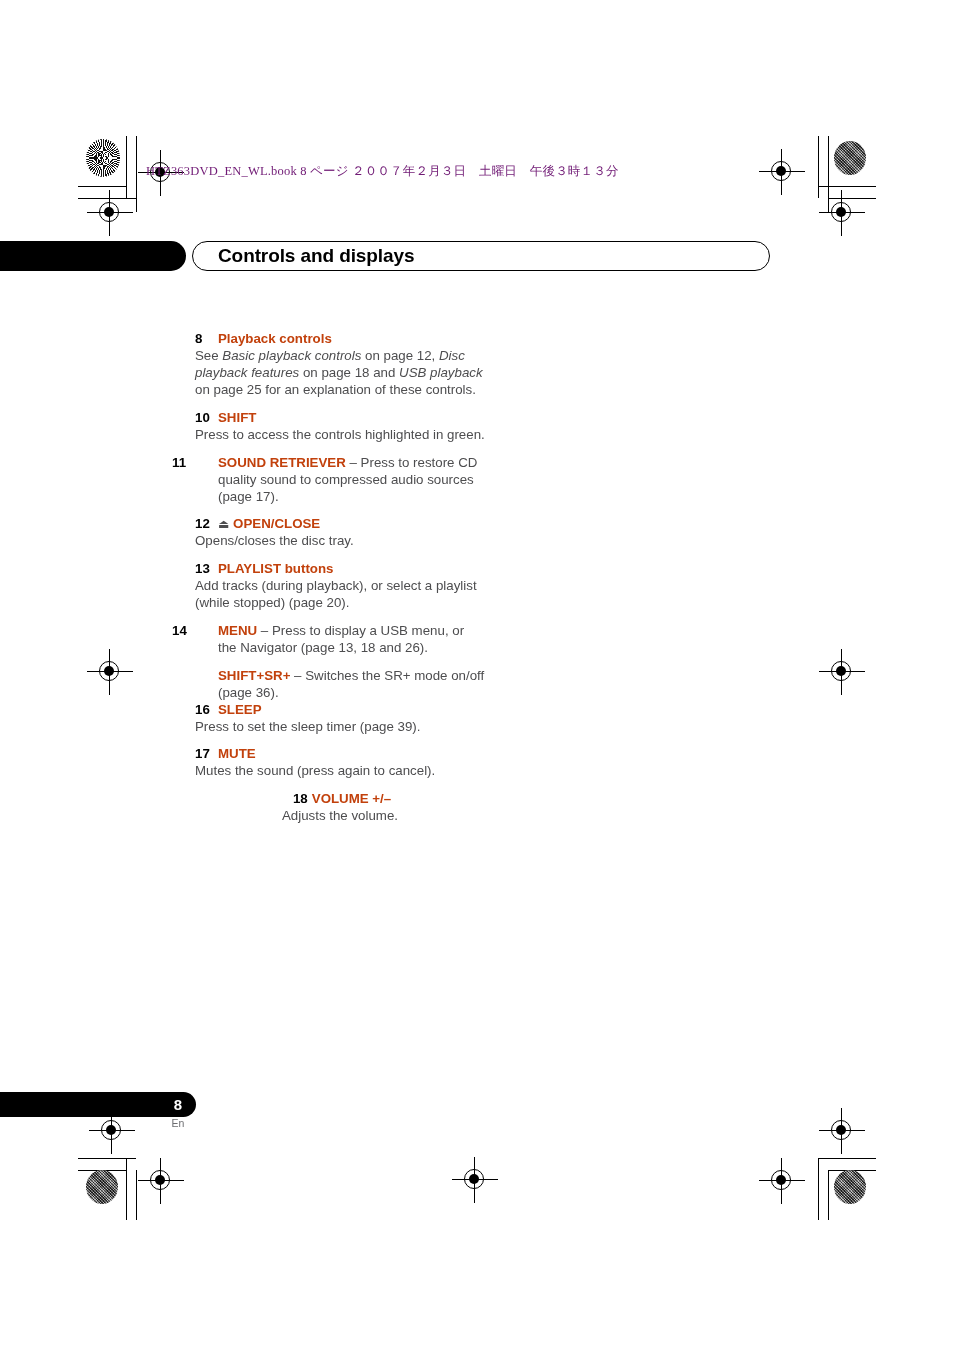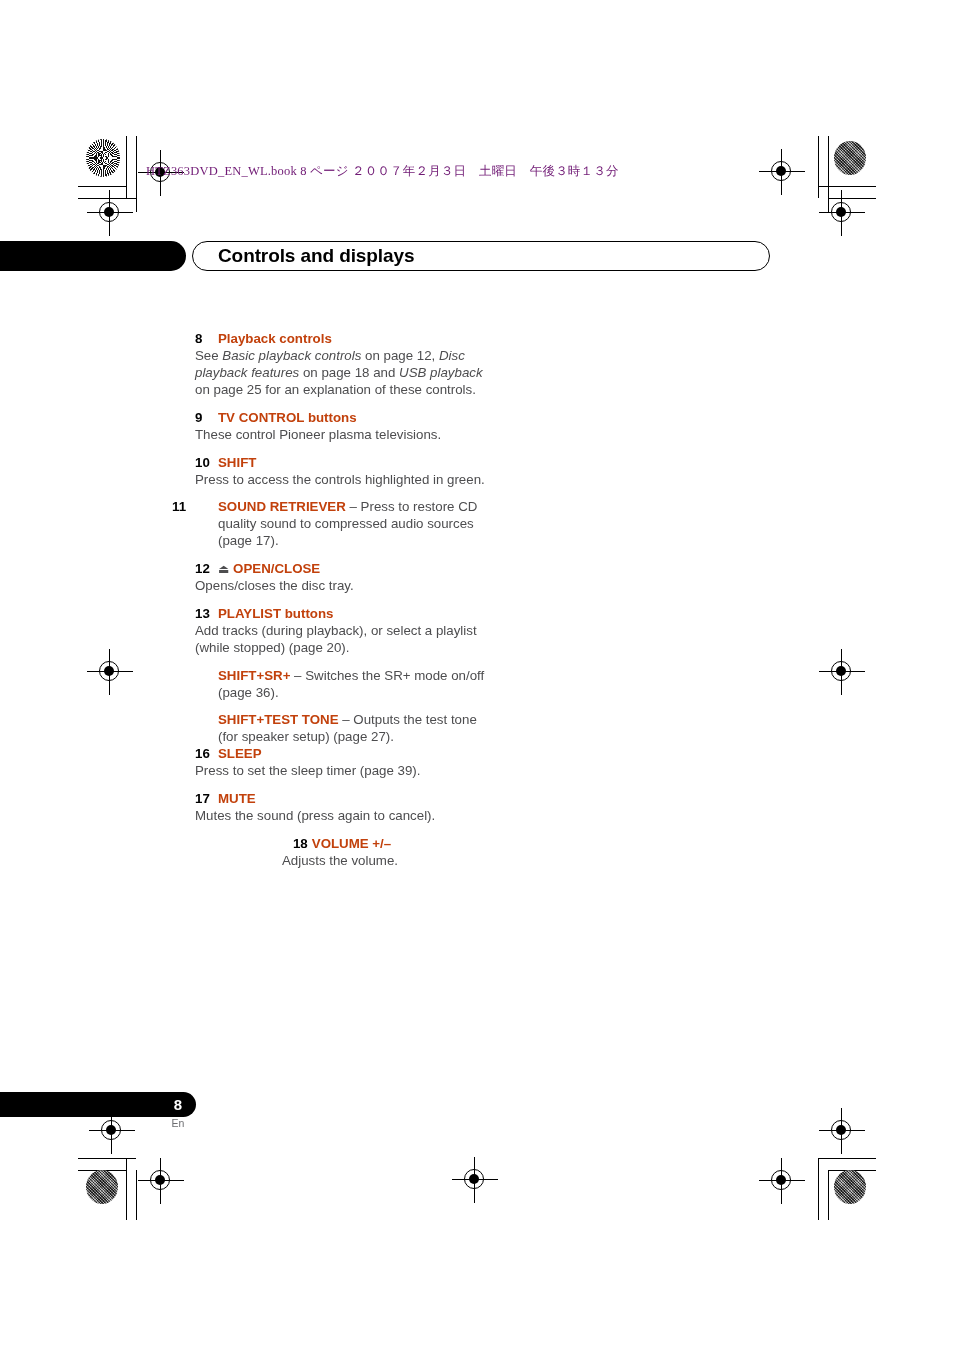--- a/index.html
+++ b/index.html
@@ -296,27 +296,26 @@
 
 <div class="chapter-bar">
   <div class="chapter-num-pill"></div>
   <div class="chapter-title-pill"></div>
   <div class="chapter-num">01</div>
   <div class="chapter-title">Controls and displays</div>
 </div>
 
 <div class="column" id="entries">
     <div class="entry"><span class="num">8</span><span class="lbl">Playback controls</span><br><span class="desc"><span>See </span><span class="it">Basic playback controls</span><span> on page 12, </span><span class="it">Disc playback features</span><span> on page 18 and </span><span class="it">USB playback</span><span> on page 25 for an explanation of these controls.</span></span></div>
-    <div class="entry"><span class="num">9</span><span class="lbl">TV CONTROL buttons</span><br><span class="desc">These control Pioneer plasma televisions.</span></div>
     <div class="entry"><span class="num">10</span><span class="lbl">SHIFT</span><br><span class="desc">Press to access the controls highlighted in green.</span></div>
     <div class="entry inline"><span class="num">11</span><span class="lbl">SOUND RETRIEVER</span><span class="desc"> – Press to restore CD quality sound to compressed audio sources (page 17).</span></div>
     <div class="entry"><span class="num">12</span><span class="eject">⏏</span> <span class="lbl">OPEN/CLOSE</span><br><span class="desc">Opens/closes the disc tray.</span></div>
     <div class="entry"><span class="num">13</span><span class="lbl">PLAYLIST buttons</span><br><span class="desc">Add tracks (during playback), or select a playlist (while stopped) (page 20).</span></div>
+    <div class="entry inline"><span class="num">14</span><span class="lbl">MENU</span><span class="desc"> – Press to display a USB menu, or the Navigator (page 13, 18 and 26).</span></div>
     <div class="sub"><span class="lbl">SHIFT+SR+</span><span class="desc"> – Switches the SR+ mode on/off (page 36).</span></div>
-    <div class="sub"><span class="lbl">SHIFT+TEST TONE</span><span class="desc"> – Outputs the test tone (for speaker setup) (page 27).</span></div>
     <div class="entry"><span class="num">16</span><span class="lbl">SLEEP</span><br><span class="desc">Press to set the sleep timer (page 39).</span></div>
     <div class="entry"><span class="num">17</span><span class="lbl">MUTE</span><br><span class="desc">Mutes the sound (press again to cancel).</span></div>
     <div class="entry"><span class="num">18</span><span class="lbl">VOLUME +/–</span><br><span class="desc">Adjusts the volume.</span></div>
   </div>
 
 <div class="footer-pill"></div>
 <div class="footer-num">8</div>
 <div class="footer-lang">En</div>
 
 </body></html>

